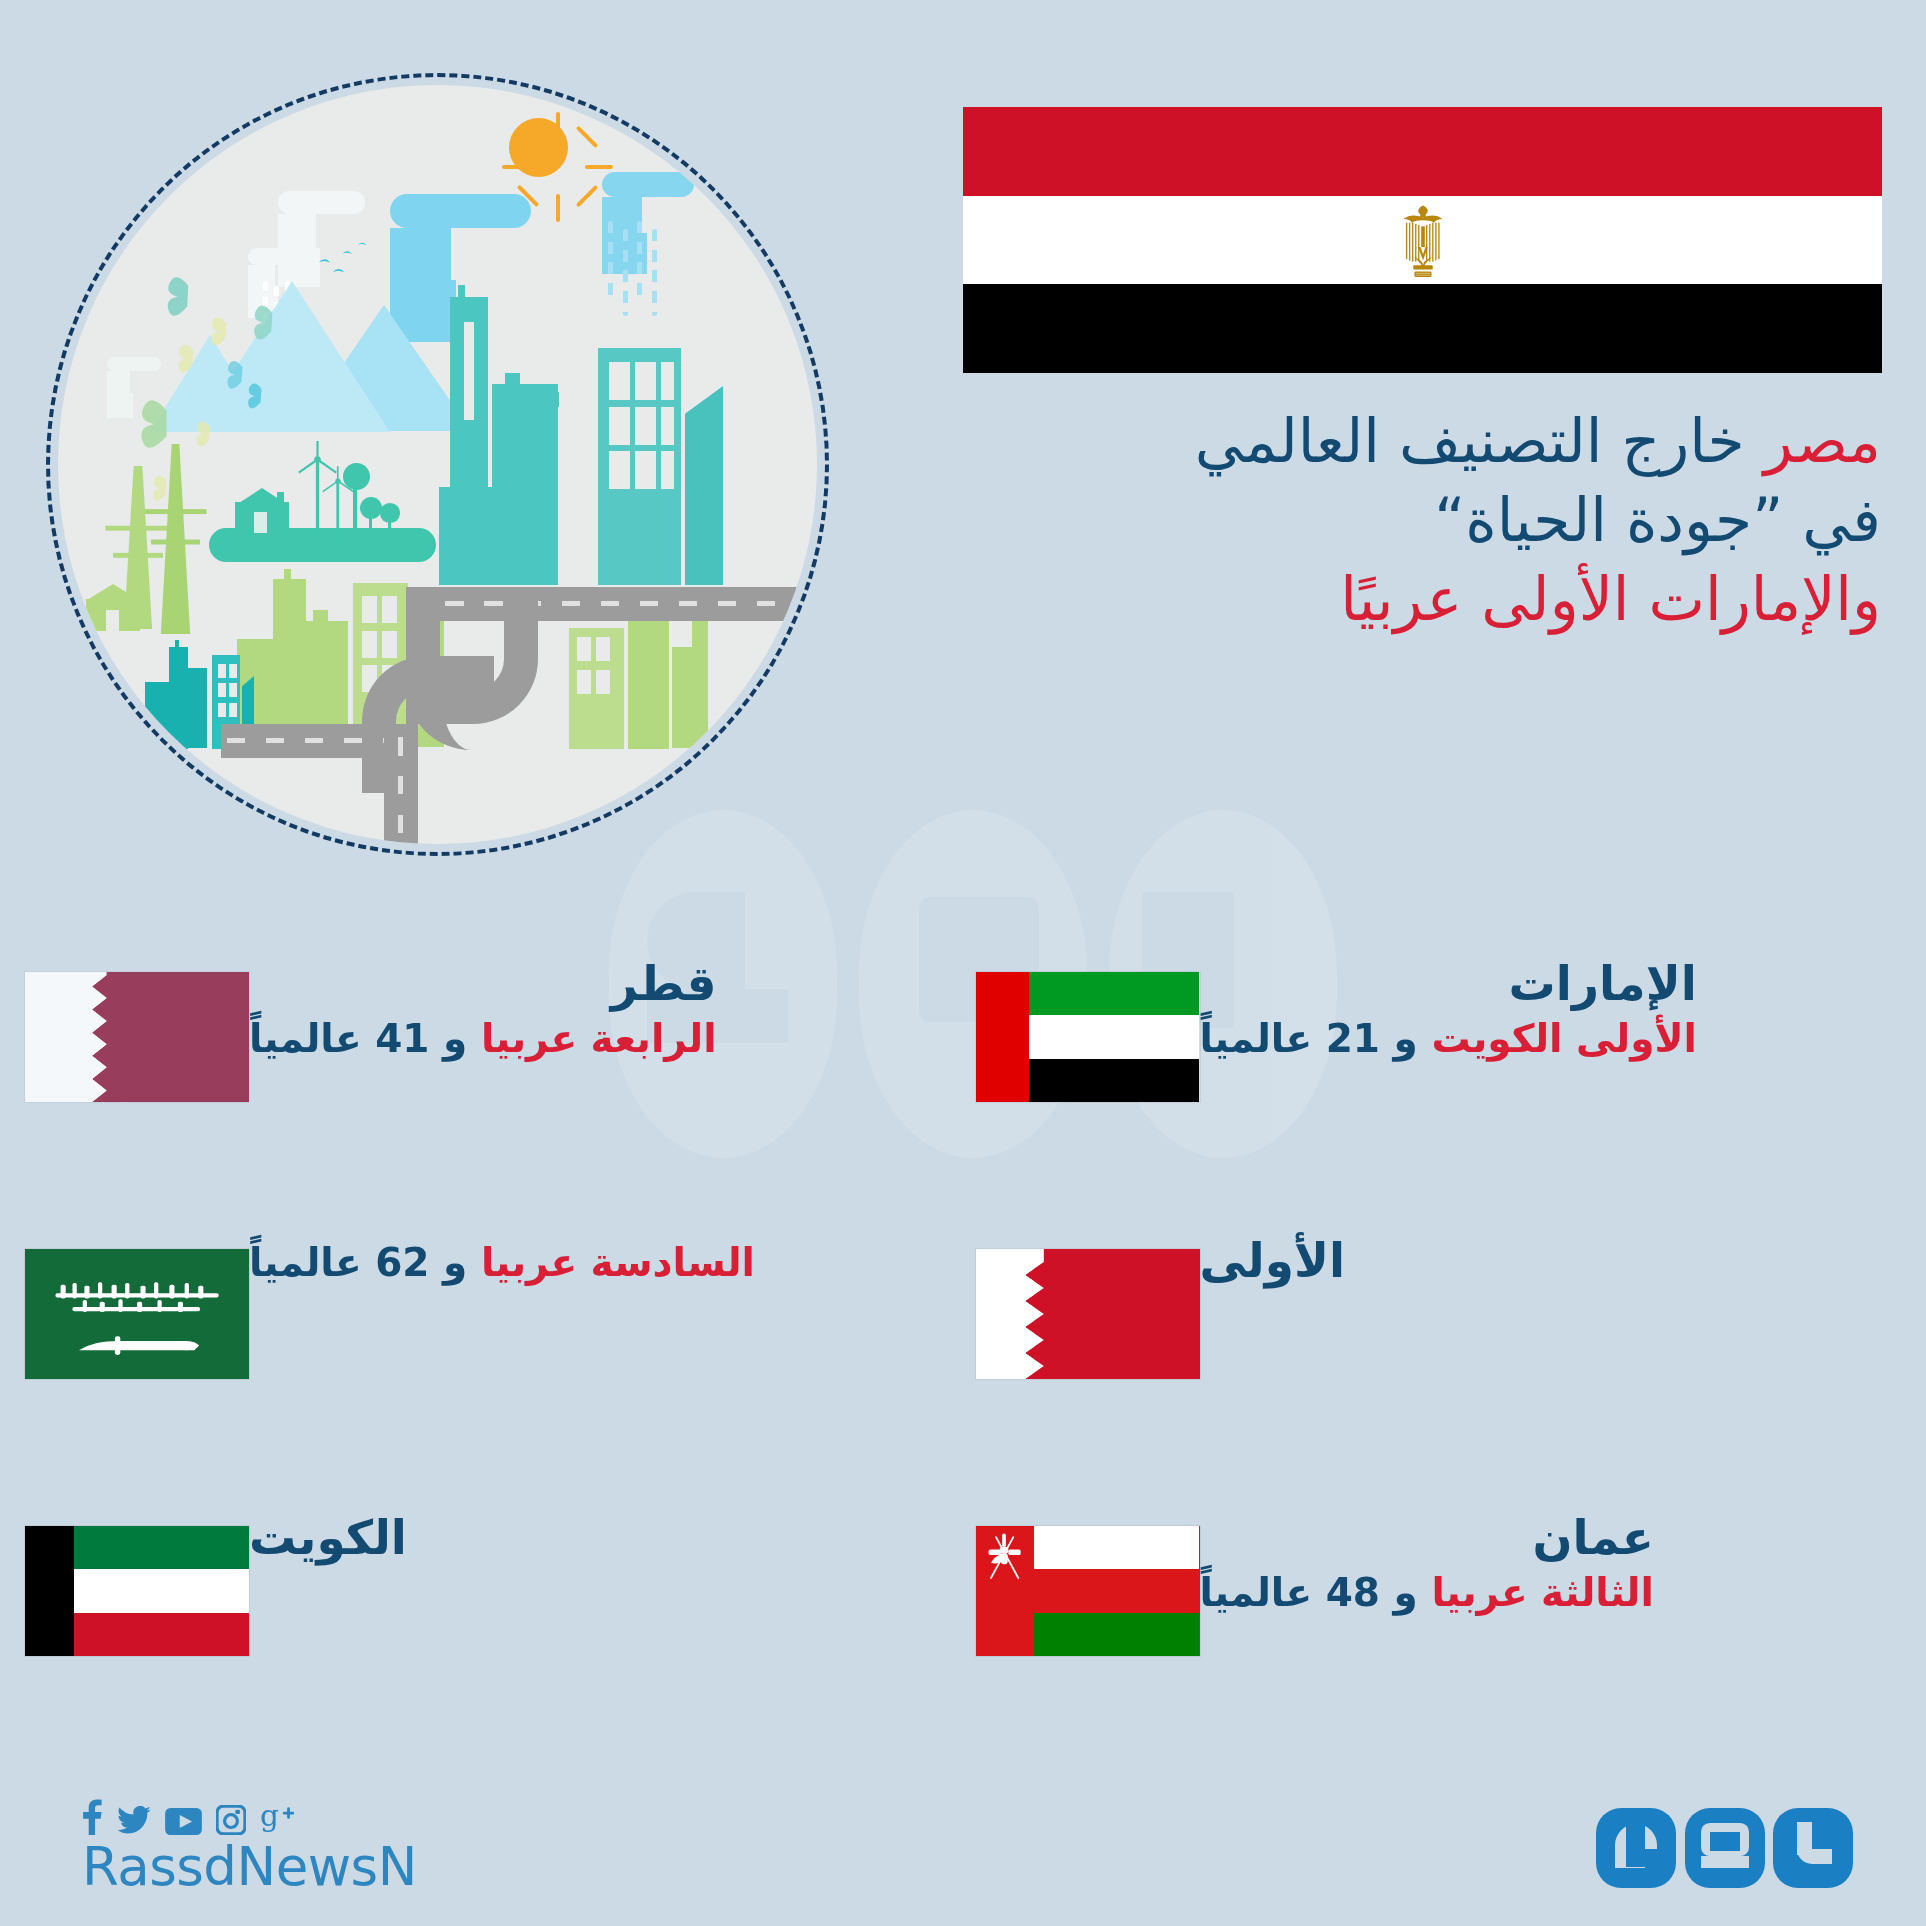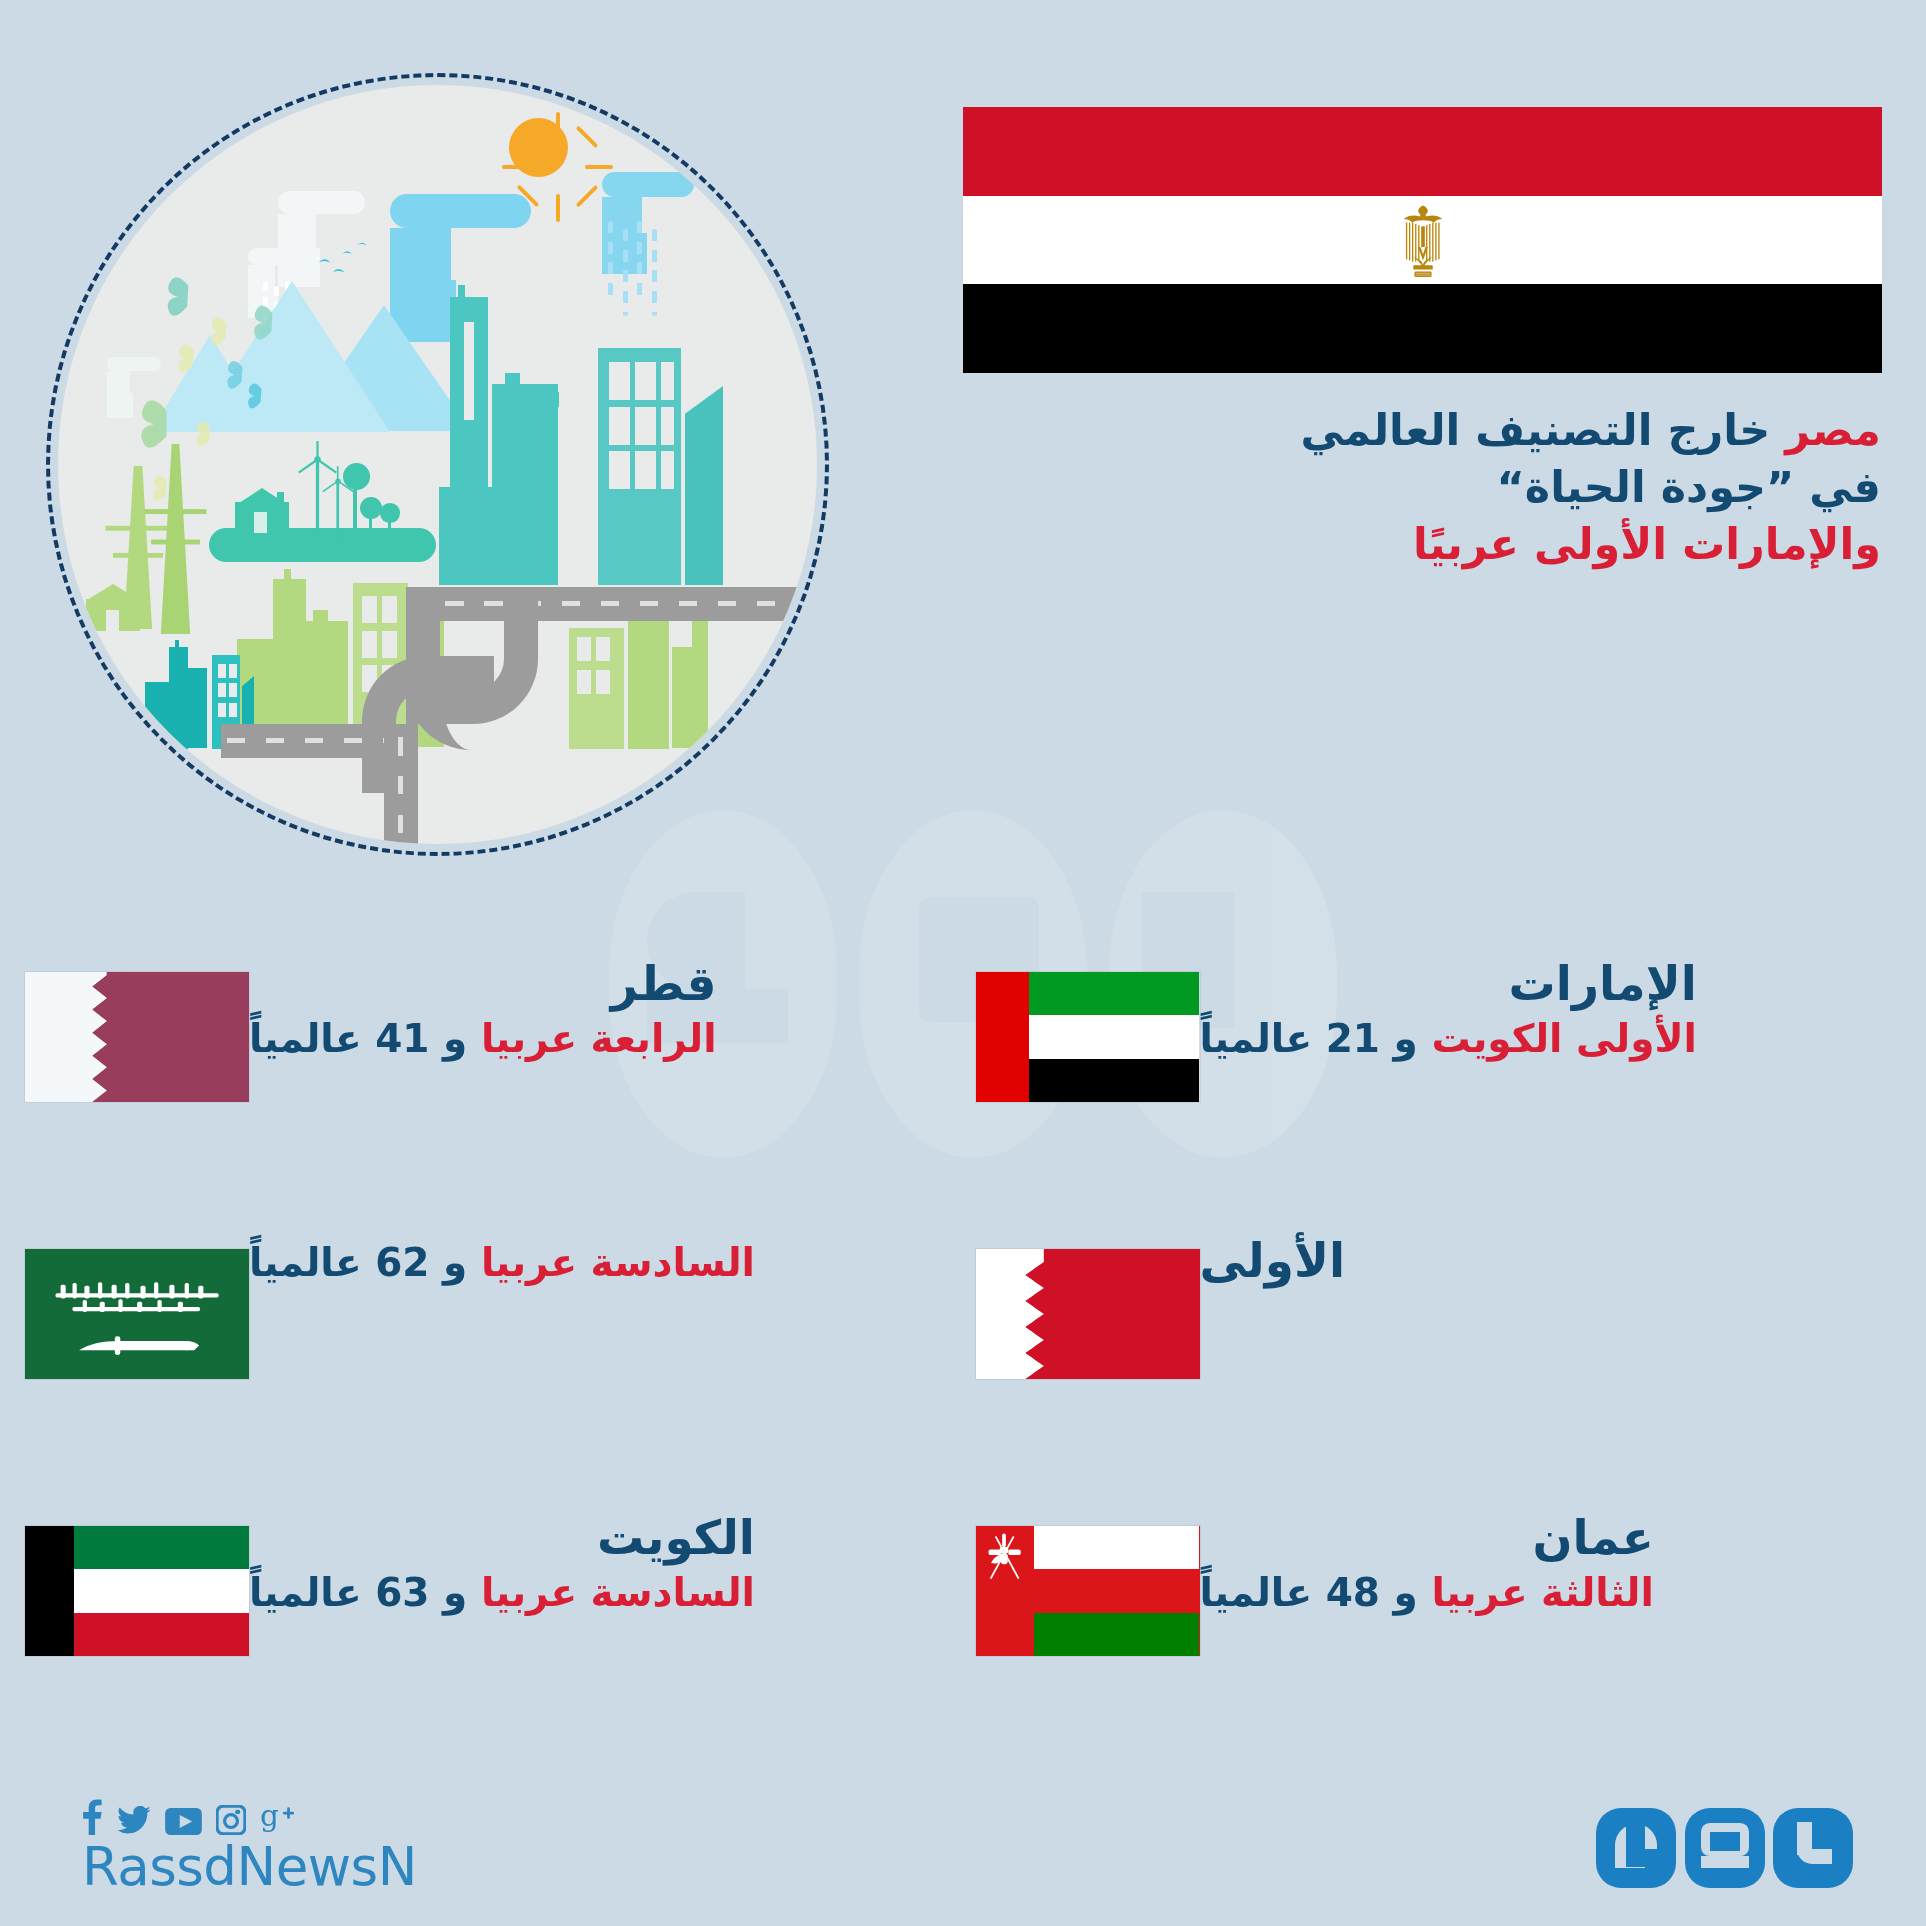--- a/index.html
+++ b/index.html
@@ -61,21 +61,21 @@
   .eg-flag .band{position:absolute;left:0;width:100%;height:33.34%;}
   .eg-red{top:0;background:#ce1126;}
   .eg-white{top:33.33%;background:#ffffff;}
   .eg-black{top:66.66%;background:#000000;}
   .eg-eagle{position:absolute;left:50%;top:36%;transform:translateX(-50%);width:61px;height:82px;}
 
   
   .headline{
     position:absolute;left:886px;top:402px;width:995px;
     text-align:right;direction:rtl;
-    font-size:43px;line-height:1.32;font-weight:700;
+    font-size:60px;line-height:1.32;font-weight:400;
     color:#134a72;letter-spacing:0;
   }
   .headline .hl-red{color:#d81f35;}
 
   
   .grid{position:absolute;left:0;top:946px;width:1926px;}
   .row{display:flex;height:277px;margin-left:25px;}
   .cell{
     width:963px;box-sizing:border-box;
     display:flex;flex-direction:row-reverse;align-items:flex-start;
@@ -497,24 +497,20 @@
           <div class="f-part" style="left:0;top:33.33%;width:100%;height:33.34%;background:#ffffff;"></div>
           <div class="f-part" style="left:0;top:66.66%;width:100%;height:33.34%;background:#ce1126;"></div>
           <svg style="position:absolute;left:0;top:0;width:22%;height:100%;" viewBox="0 0 30 100" preserveAspectRatio="none">
             <polygon points="0,0 30,0 30,34 30,66 30,100 0,100" fill="#000000"></polygon>
             <polygon points="30,0 30,100 0,100 0,0" fill="#000000"></polygon>
             <polygon points="30,34 30,66 12,100 0,100 0,0 12,0" fill="#000000"></polygon>
           </svg>
         </div>
         <div class="ctext">
           <div class="cname">الكويت</div>
-          <div class="crank">
-            <span class="rk-red">السادسة عربيا</span>
-            <span>و 63 عالمياً</span>
-          </div>
         </div>
       </div>
 
       <div class="cell right">
         <div class="flagbox">
           <div class="f-part" style="left:0;top:0;width:100%;height:100%;background:#db161b;"></div>
           <div class="f-part" style="left:26%;top:0;width:74%;height:33.34%;background:#ffffff;"></div>
           <div class="f-part" style="left:26%;top:66.66%;width:74%;height:33.34%;background:#008000;"></div>
           <svg style="position:absolute;left:2%;top:4%;width:22%;height:38%;" viewBox="0 0 60 80">
             <g stroke="#ffffff" stroke-width="3" fill="none" stroke-linecap="round">

